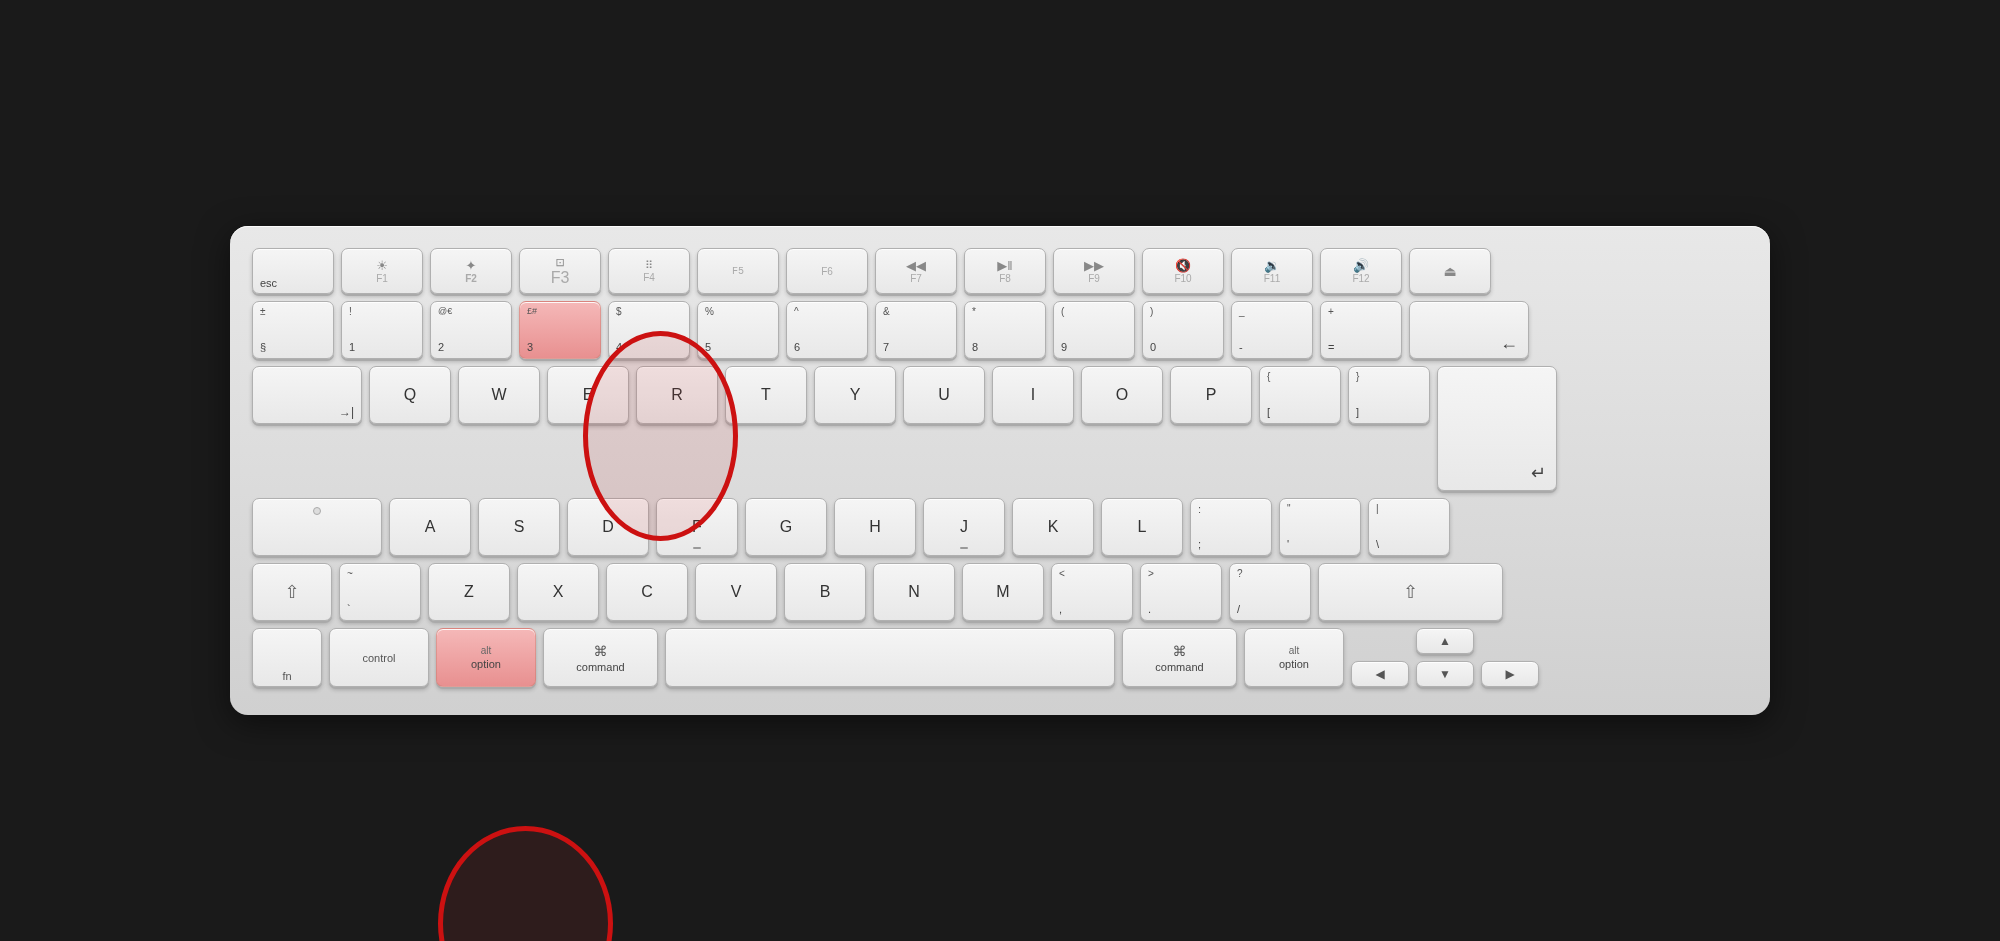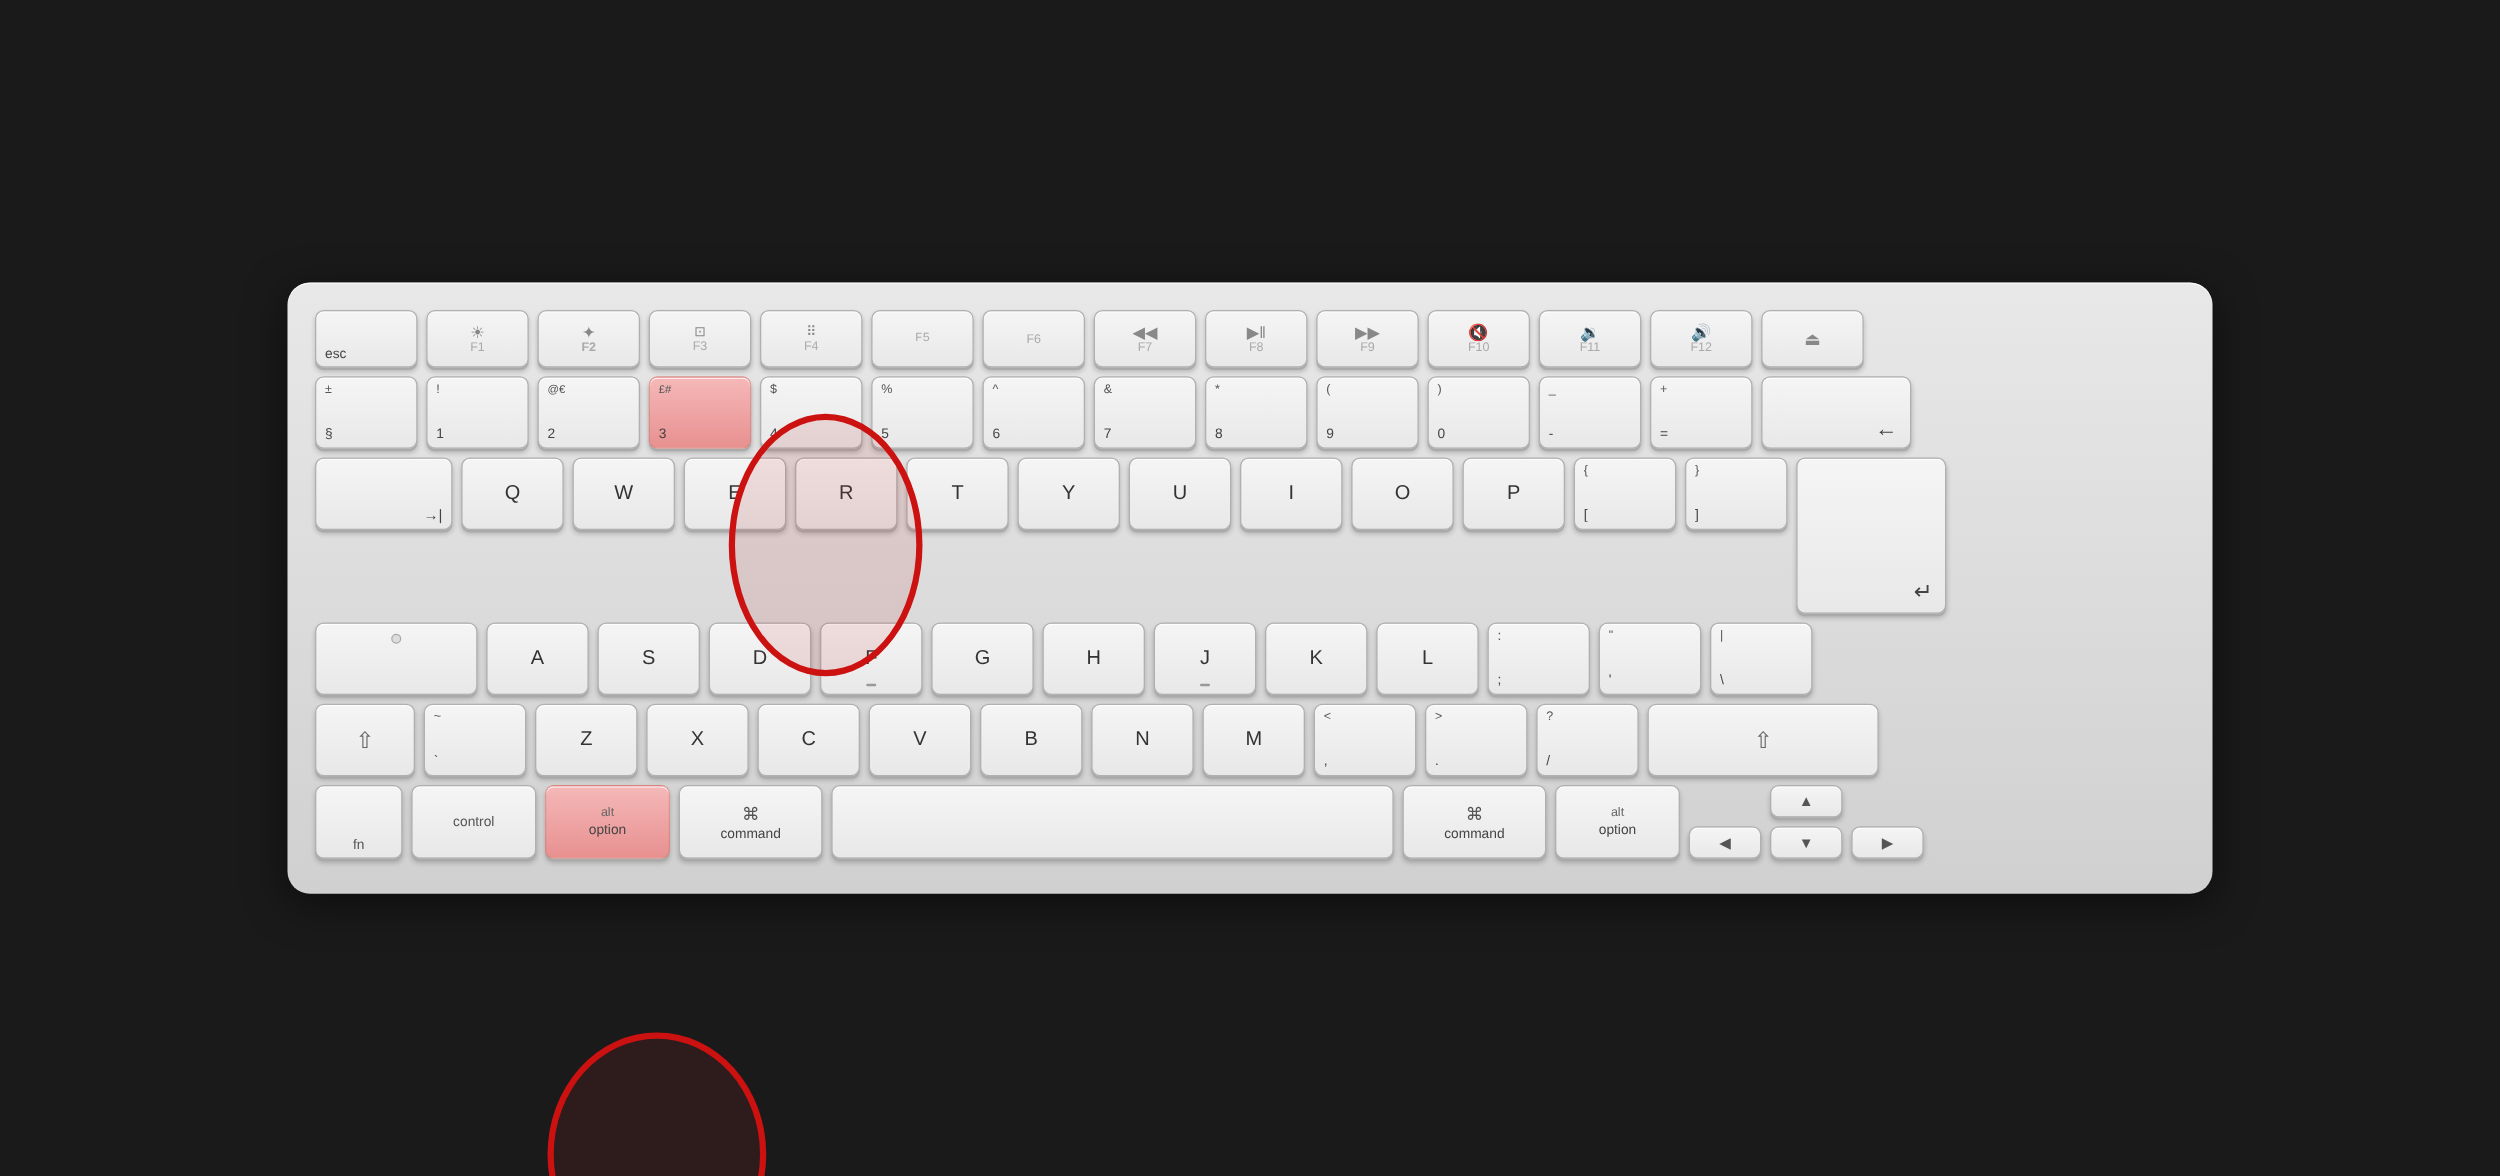--- a/index.html
+++ b/index.html
@@ -128,21 +128,21 @@
         <div style="font-size:10px;color:#aaa;">F1</div>
       </div>
 
       <div class="key key-fn-row" style="width:82px; align-items:center; justify-content:center;">
         <div style="font-size:13px;color:#888;">✦</div>
         <div style="font-size:10px;color:#aaa;font-weight:bold;">F2</div>
       </div>
 
       <div class="key key-fn-row" style="width:82px; align-items:center; justify-content:center;">
         <div style="font-size:11px;color:#888;">⊡</div>
-        <div style="font-size:10px;color:#aaa;">F3</div>
+        <div style="font-size:16px;color:#aaa;">F3</div>
       </div>
 
       <div class="key key-fn-row" style="width:82px; align-items:center; justify-content:center;">
         <div style="font-size:11px;color:#888;">⠿</div>
         <div style="font-size:10px;color:#aaa;">F4</div>
       </div>
 
       <div class="key key-fn-row" style="width:82px; align-items:center; justify-content:center;">
         <div style="font-size:10px;color:#aaa;font-family:Liberation Mono, monospace;">F5</div>
       </div>

